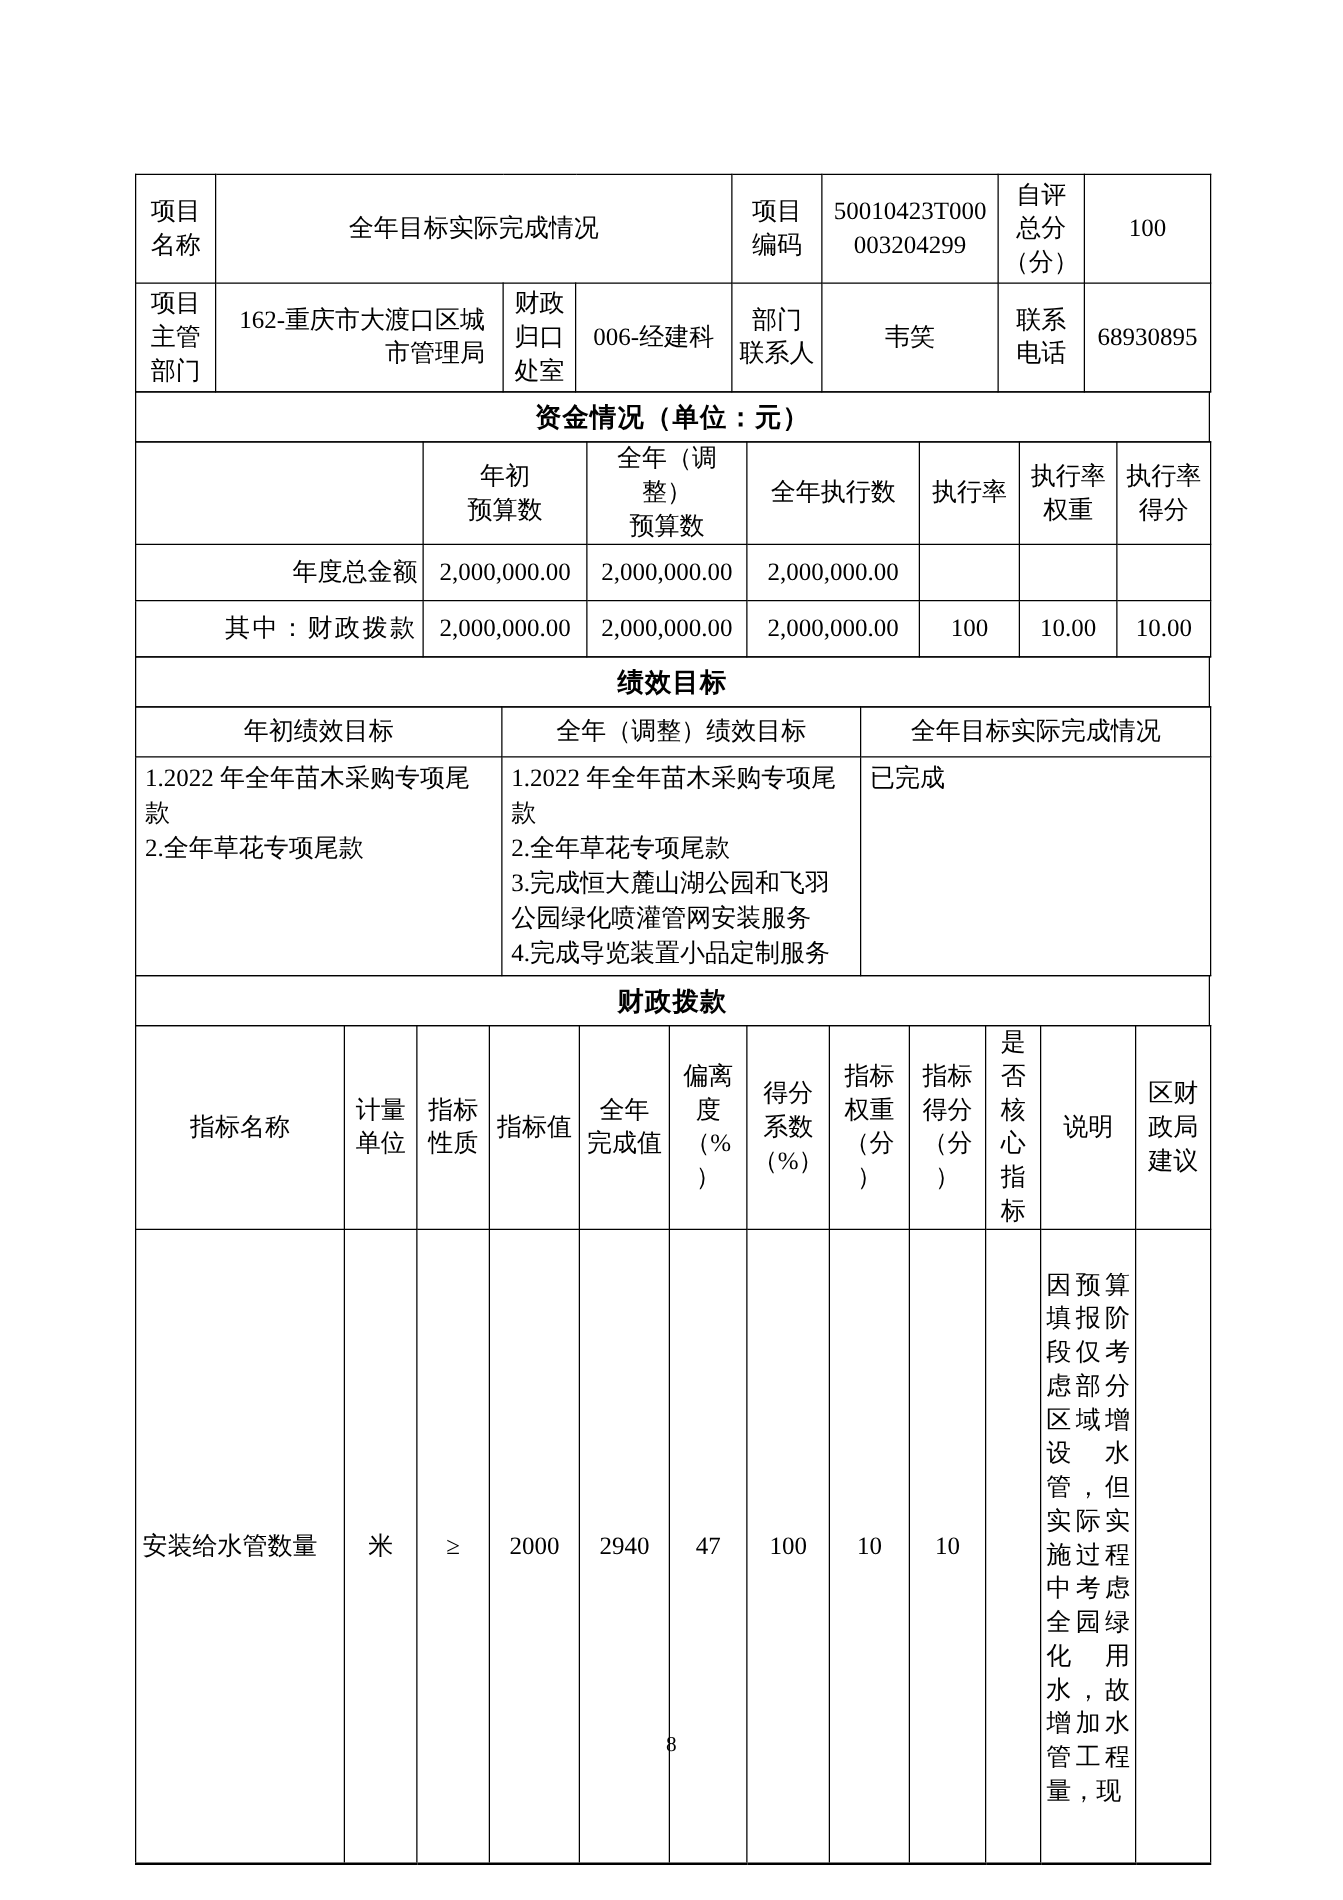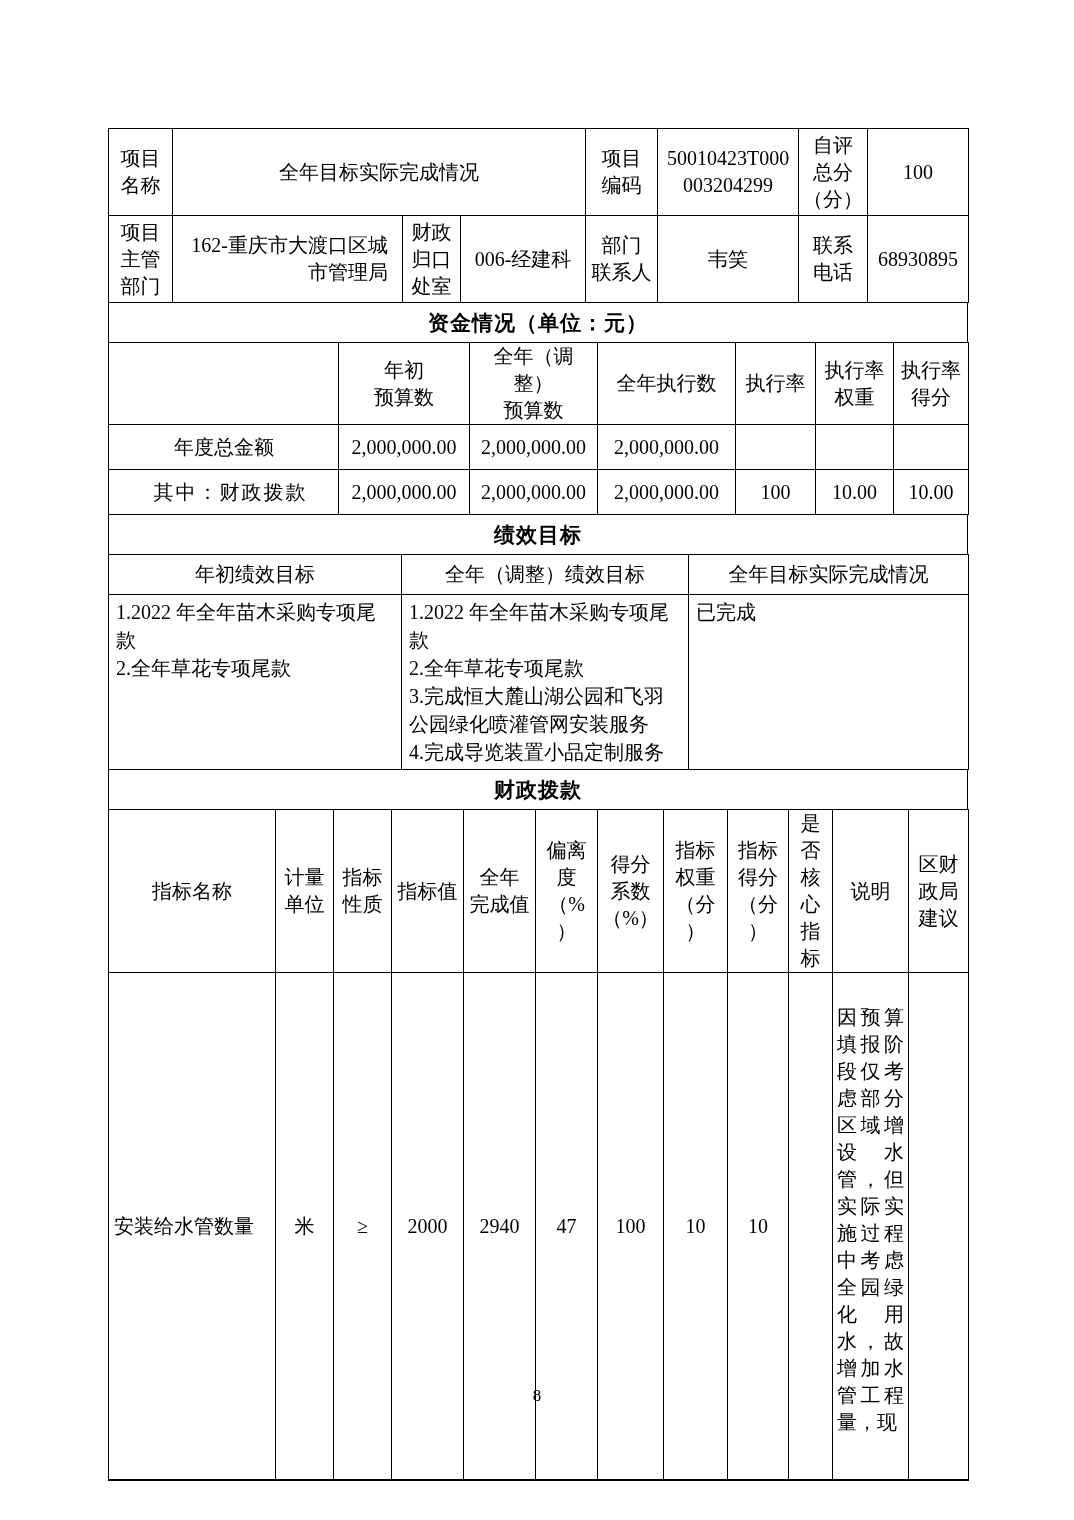--- a/index.html
+++ b/index.html
@@ -12,21 +12,21 @@
   }
   .page { position: relative; width: 1074px; height: 1520px; background: #ffffff; overflow: hidden; }
   .sheet { position: absolute; left: 108px; top: 128px; width: 860px; }
 
   table {
     border-collapse: collapse;
     table-layout: fixed;
     width: 860px;
     margin-top: -1px;
   }
-  table.first { margin-top: 0; }
+  table.first { margin-top: 11px; }
   td {
     border: 1px solid #000;
     padding: 0 4px;
     font-size: 20px;
     line-height: 27px;
     text-align: center;
     vertical-align: middle;
     white-space: pre-line;
     word-wrap: break-word;
     overflow: hidden;
@@ -44,22 +44,22 @@
     height: 41px;
     display: flex; align-items: center; justify-content: center;
     font-weight: bold;
     font-size: 21px;
     letter-spacing: 1px;
   }
 
   .code  { word-break: break-all; padding: 0 7px; }
   .dept  { padding: 0 14px; text-align: right; }
 
-  .lbl-left   { text-align: center; padding-left: 5px; }
-  .lbl-indent { text-align: center; padding-left: 18px; letter-spacing: 2px; }
+  .lbl-left   { text-align: right; padding-left: 5px; }
+  .lbl-indent { text-align: right; padding-left: 18px; letter-spacing: 2px; }
   .lbl-right  { text-align: right; padding-right: 5px; letter-spacing: 2px; }
 
   .goal-content {
     text-align: left;
     vertical-align: top;
     padding: 3px 7px;
     line-height: 28px;
   }
 
   .ind-name  { text-align: left; padding-left: 5px; }

